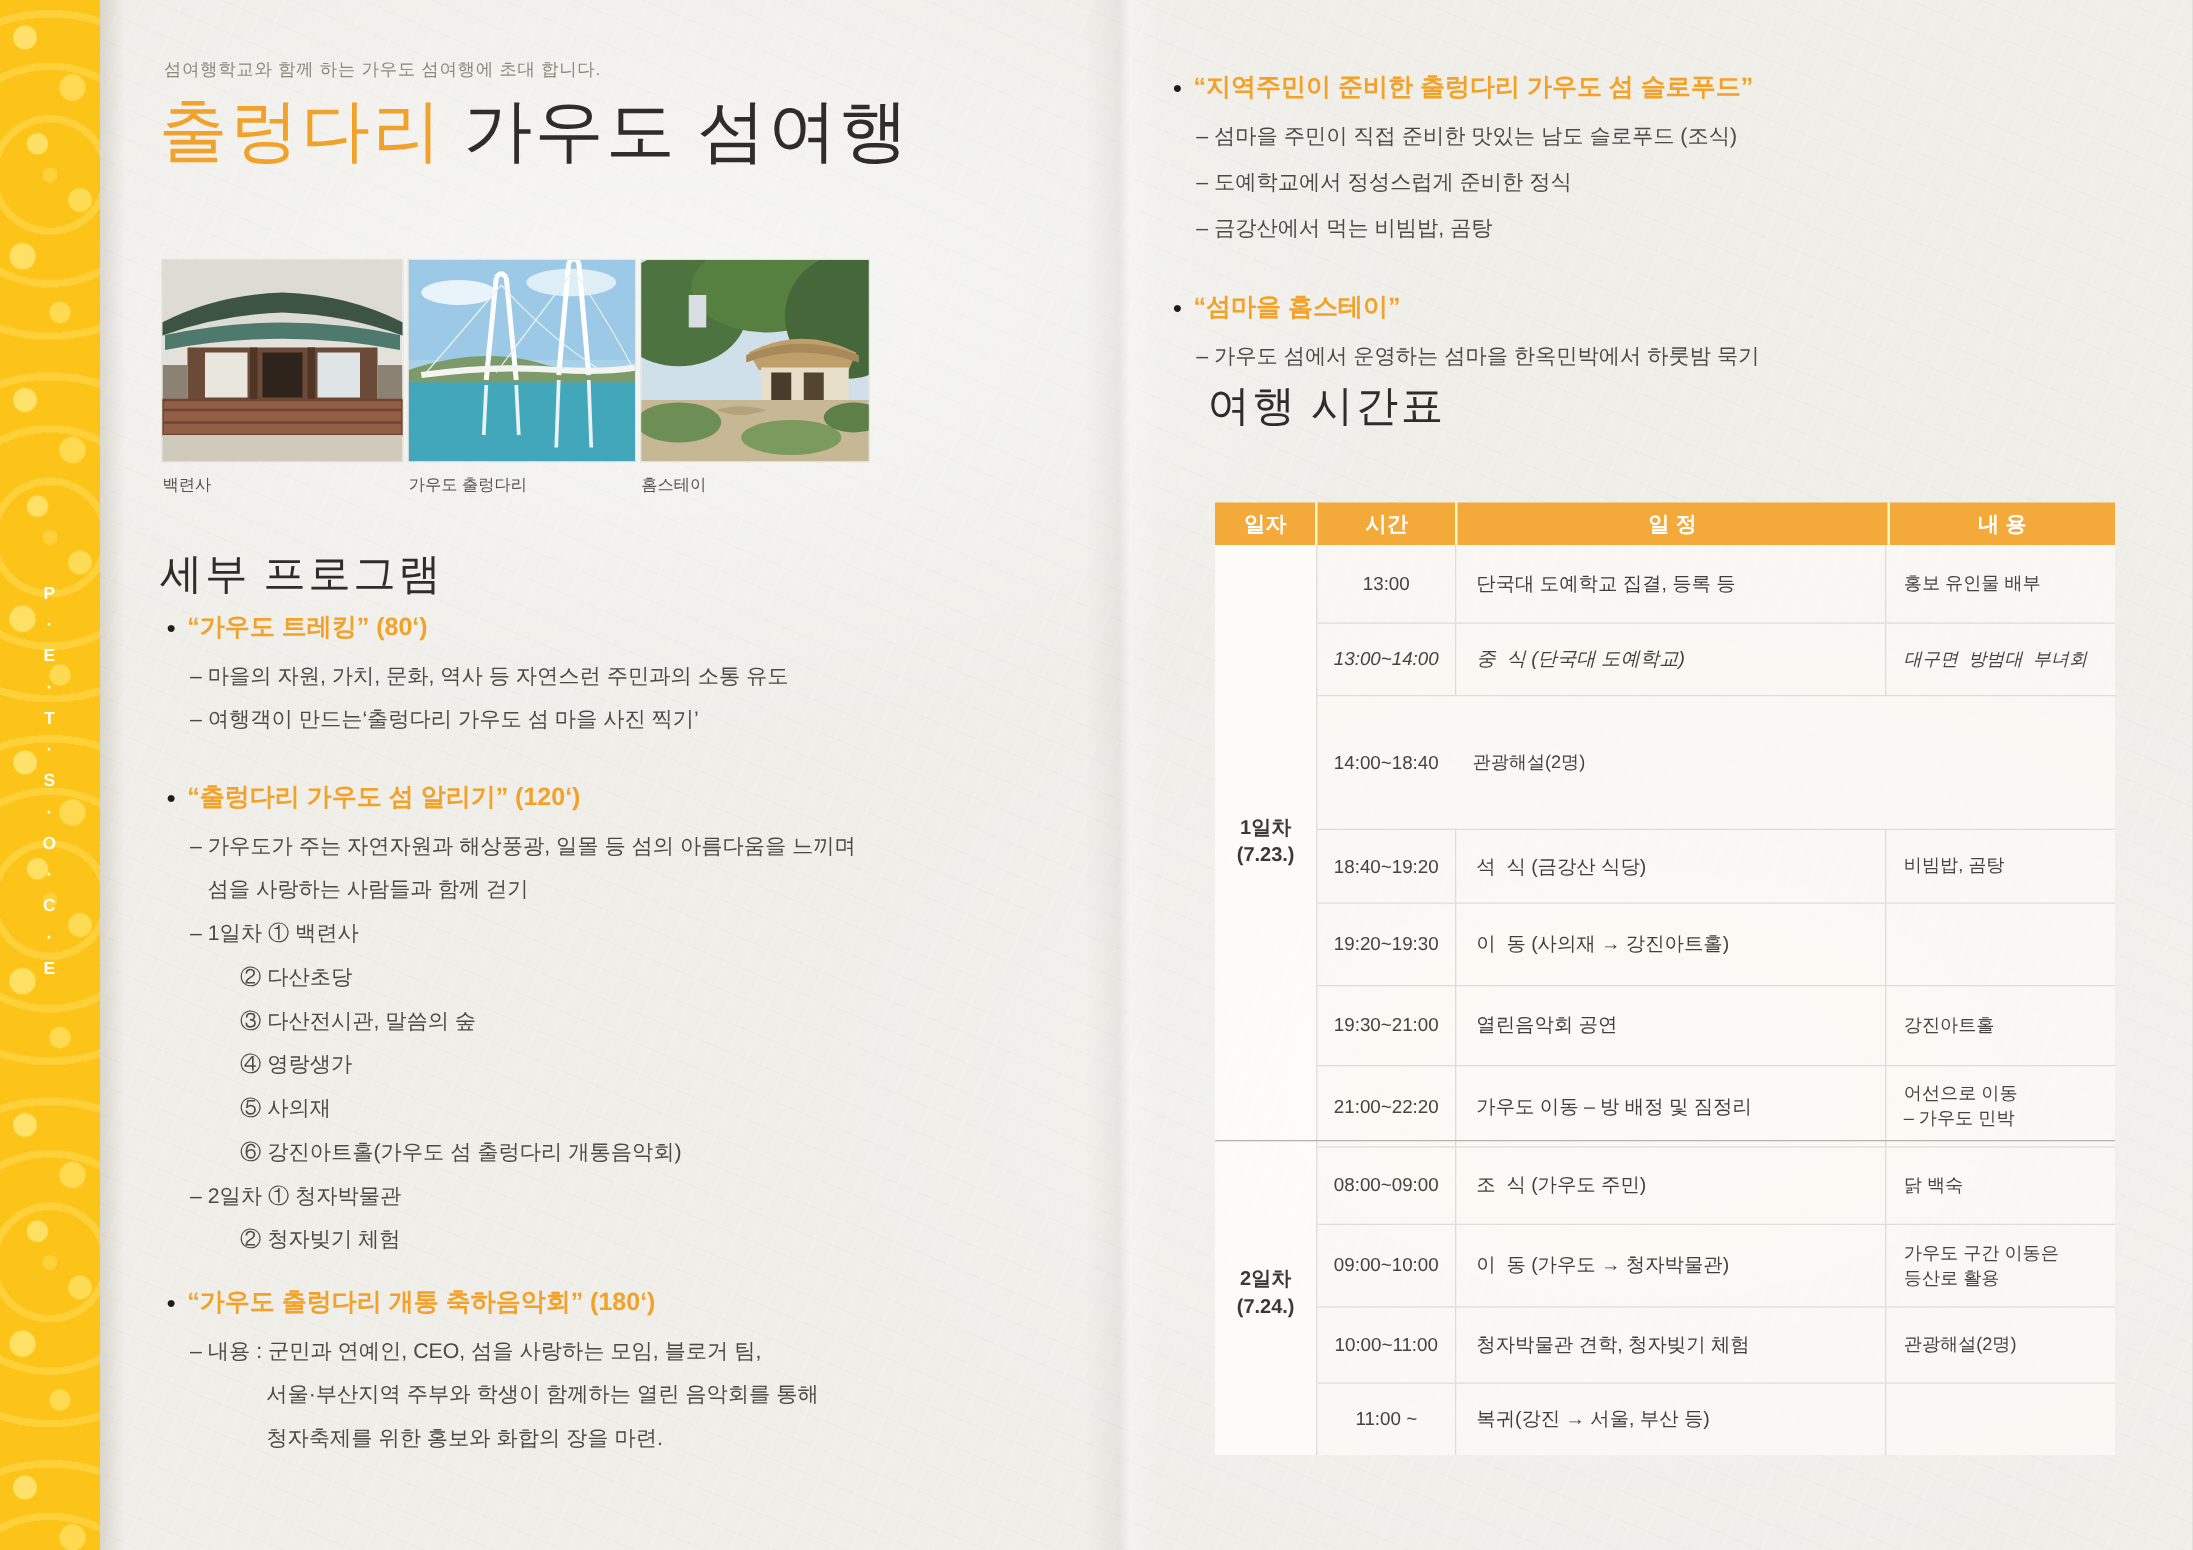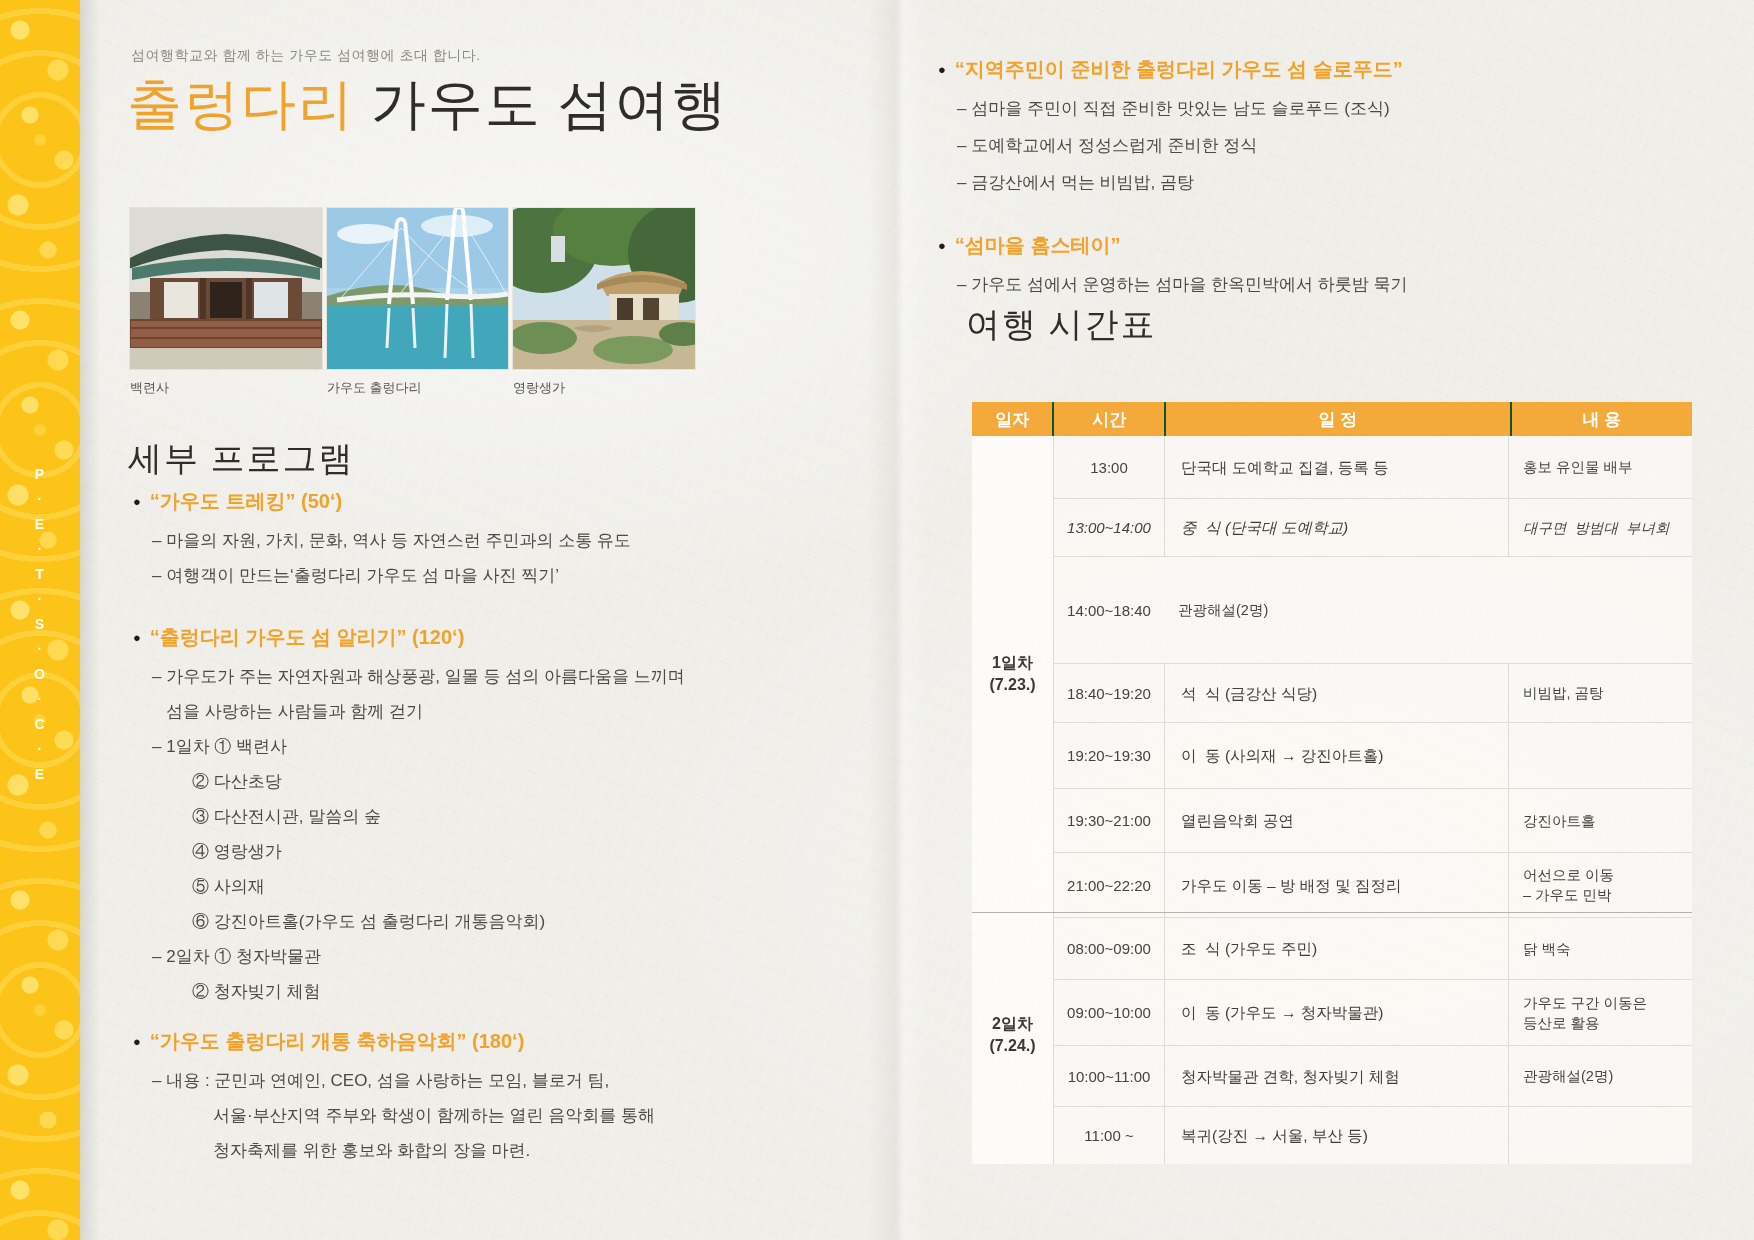--- a/index.html
+++ b/index.html
@@ -58,21 +58,21 @@
   .phead{font-size:20px;font-weight:bold;color:#f2a129;margin-bottom:15px;}
   .phead .dot{color:#1e1d1a;font-size:13px;vertical-align:2px;margin-right:9px;}
   .ln{margin-left:19px;font-size:17px;color:#4b4a44;line-height:22px;margin-bottom:13px;}
   .ln.cont{margin-left:33px;}
   .ln.num{margin-left:59px;}
   .ln.cont2{margin-left:80px;}
 
   
   .tt{position:absolute;left:972px;top:402px;width:720px;}
   .tt-header{display:flex;height:34px;background:#f4a93b;color:#ffffff;font-weight:bold;font-size:17px;}
-  .tt-header .hc{display:flex;align-items:center;justify-content:center;border-right:2px solid #14532d;}
+  .tt-header .hc{display:flex;align-items:center;justify-content:center;border-right:2px solid #fef9c3;}
   .tt-header .hc:last-child{border-right:none;}
   .hc.w1{width:81px;} .hc.w2{width:111px;} .hc.w3{width:346px;} .hc.w4{width:182px;}
   .tt-bodywrap{position:relative;background:rgba(252,251,247,.72);}
   .daycol{position:absolute;left:0;top:0;width:81px;height:100%;background:rgba(255,255,255,.45);border-right:1px solid #dcdad4;}
   .daycell{position:absolute;left:0;width:81px;display:flex;align-items:center;justify-content:center;
     font-size:16px;font-weight:bold;color:#3a3935;text-align:center;white-space:pre-line;line-height:22px;}
   .day1{top:0;height:476px;} .day2{top:477px;height:243px;}
   .tt-rows{margin-left:82px;}
   .row{display:flex;border-bottom:1px solid #dedcd6;}
   .row:last-child{border-bottom:none;}
@@ -165,26 +165,26 @@
       <rect x="130" y="90" width="16" height="22" fill="#54452f"></rect>
       <rect x="0" y="112" width="182" height="49" fill="#c6b795"></rect>
       <ellipse cx="30" cy="130" rx="34" ry="16" fill="#6d8f55"></ellipse>
       <ellipse cx="120" cy="142" rx="40" ry="14" fill="#7a9a5e"></ellipse>
       <ellipse cx="170" cy="126" rx="24" ry="12" fill="#5d8049"></ellipse>
       <path d="M60 120 q 20 -6 40 0 q -20 8 -40 0" fill="#b4a27c"></path>
     </svg>
   </div>
   <div class="caption" style="left:130px;">백련사</div>
   <div class="caption" style="left:327px;">가우도 출렁다리</div>
-  <div class="caption" style="left:513px;">영랑생가</div>
+  <div class="caption" style="left:513px;">홈스테이</div>
 
   <div class="section-title serif" style="left:128px;top:436px;position:absolute;">세부 프로그램</div>
 
   <div class="pblock" style="left:133px;top:488px;">
-    <div class="phead"><span class="dot">●</span><span>“가우도 트레킹” (50‘)</span></div>
+    <div class="phead"><span class="dot">●</span><span>“가우도 트레킹” (80‘)</span></div>
     <div class="ln">– 마을의 자원, 가치, 문화, 역사 등 자연스런 주민과의 소통 유도</div>
     <div class="ln">– 여행객이 만드는‘출렁다리 가우도 섬 마을 사진 찍기’</div>
   </div>
 
   <div class="pblock" style="left:133px;top:624px;">
     <div class="phead"><span class="dot">●</span><span>“출렁다리 가우도 섬 알리기” (120‘)</span></div>
     <div class="ln">– 가우도가 주는 자연자원과 해상풍광, 일몰 등 섬의 아름다움을 느끼며</div>
     <div class="ln cont">섬을 사랑하는 사람들과 함께 걷기</div>
     <div class="ln">– 1일차  ① 백련사</div>
     <div class="ln num">② 다산초당</div>

